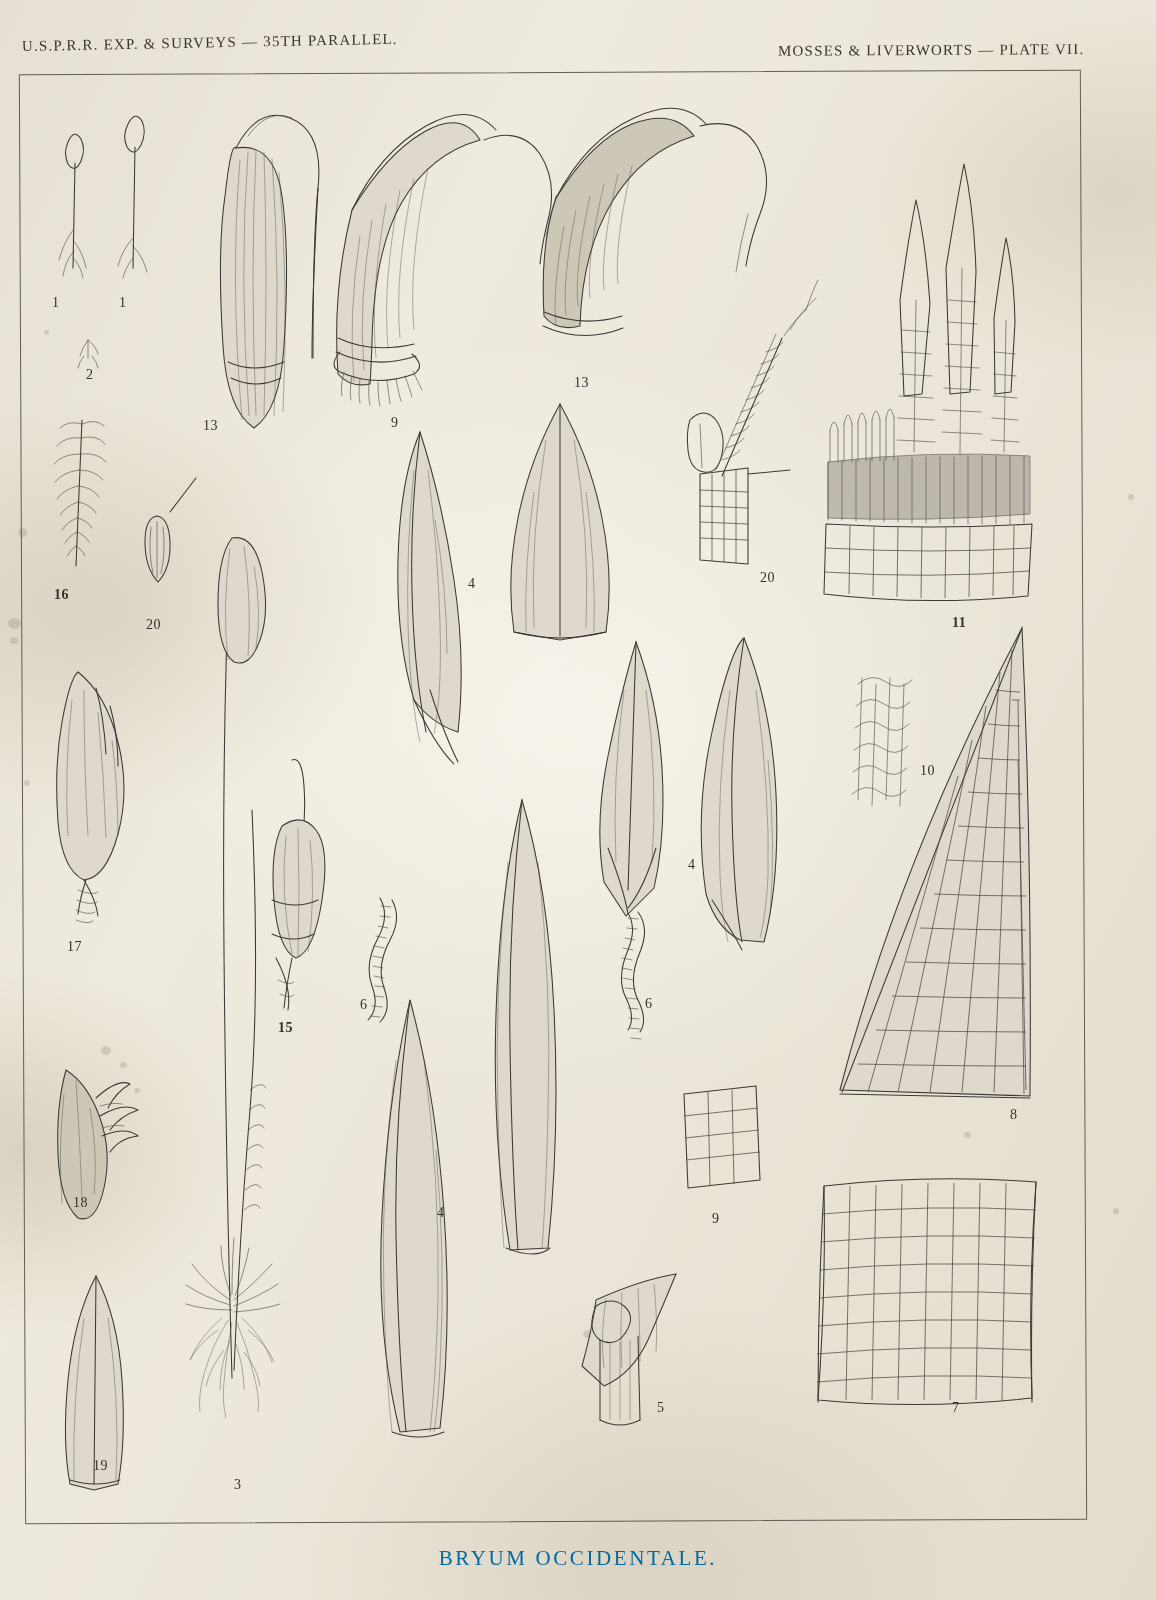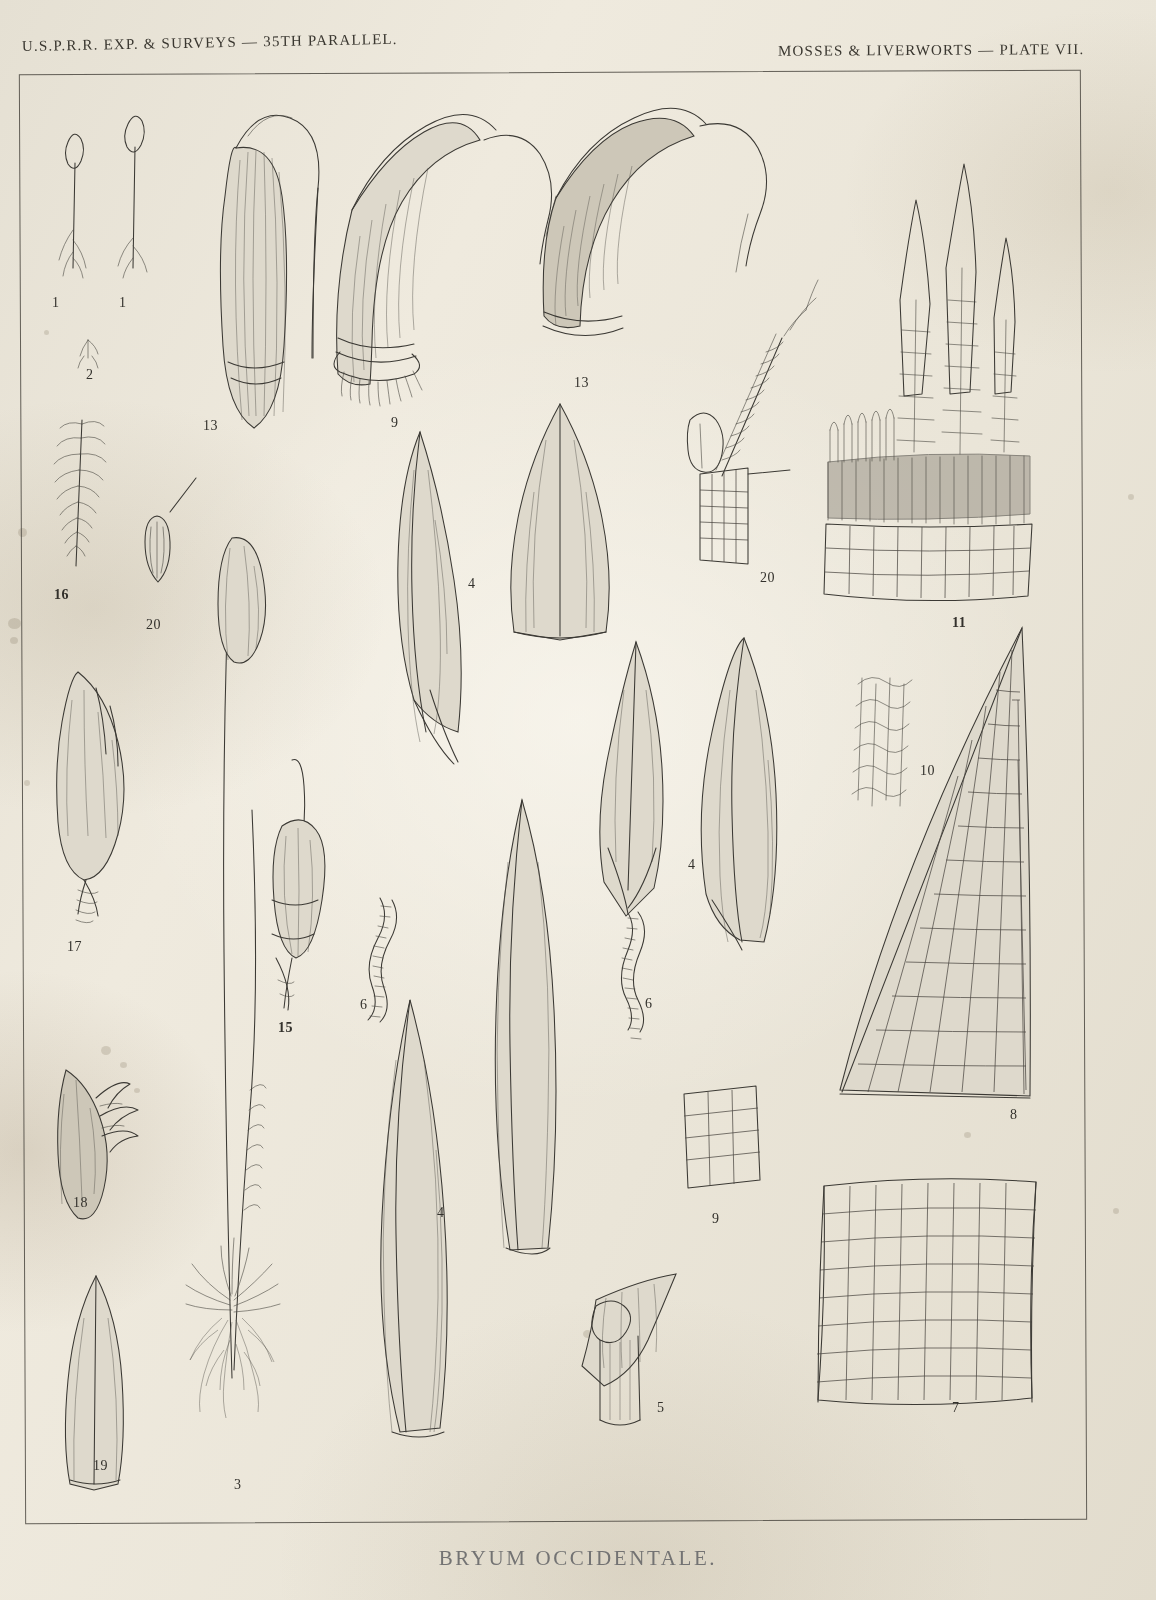--- a/index.html
+++ b/index.html
@@ -79,21 +79,21 @@
 
   
   #plate-caption {
     position: absolute;
     left: 0;
     right: 0;
     top: 1546px;
     text-align: center;
     font-size: 21px;
     letter-spacing: 2.6px;
-    color: #737373;
+    color: #0369a1;
   }
 
   
   #figures {
     position: absolute;
     inset: 0;
   }
   .fignum {
     position: absolute;
     font-family: "Liberation Serif", serif;

